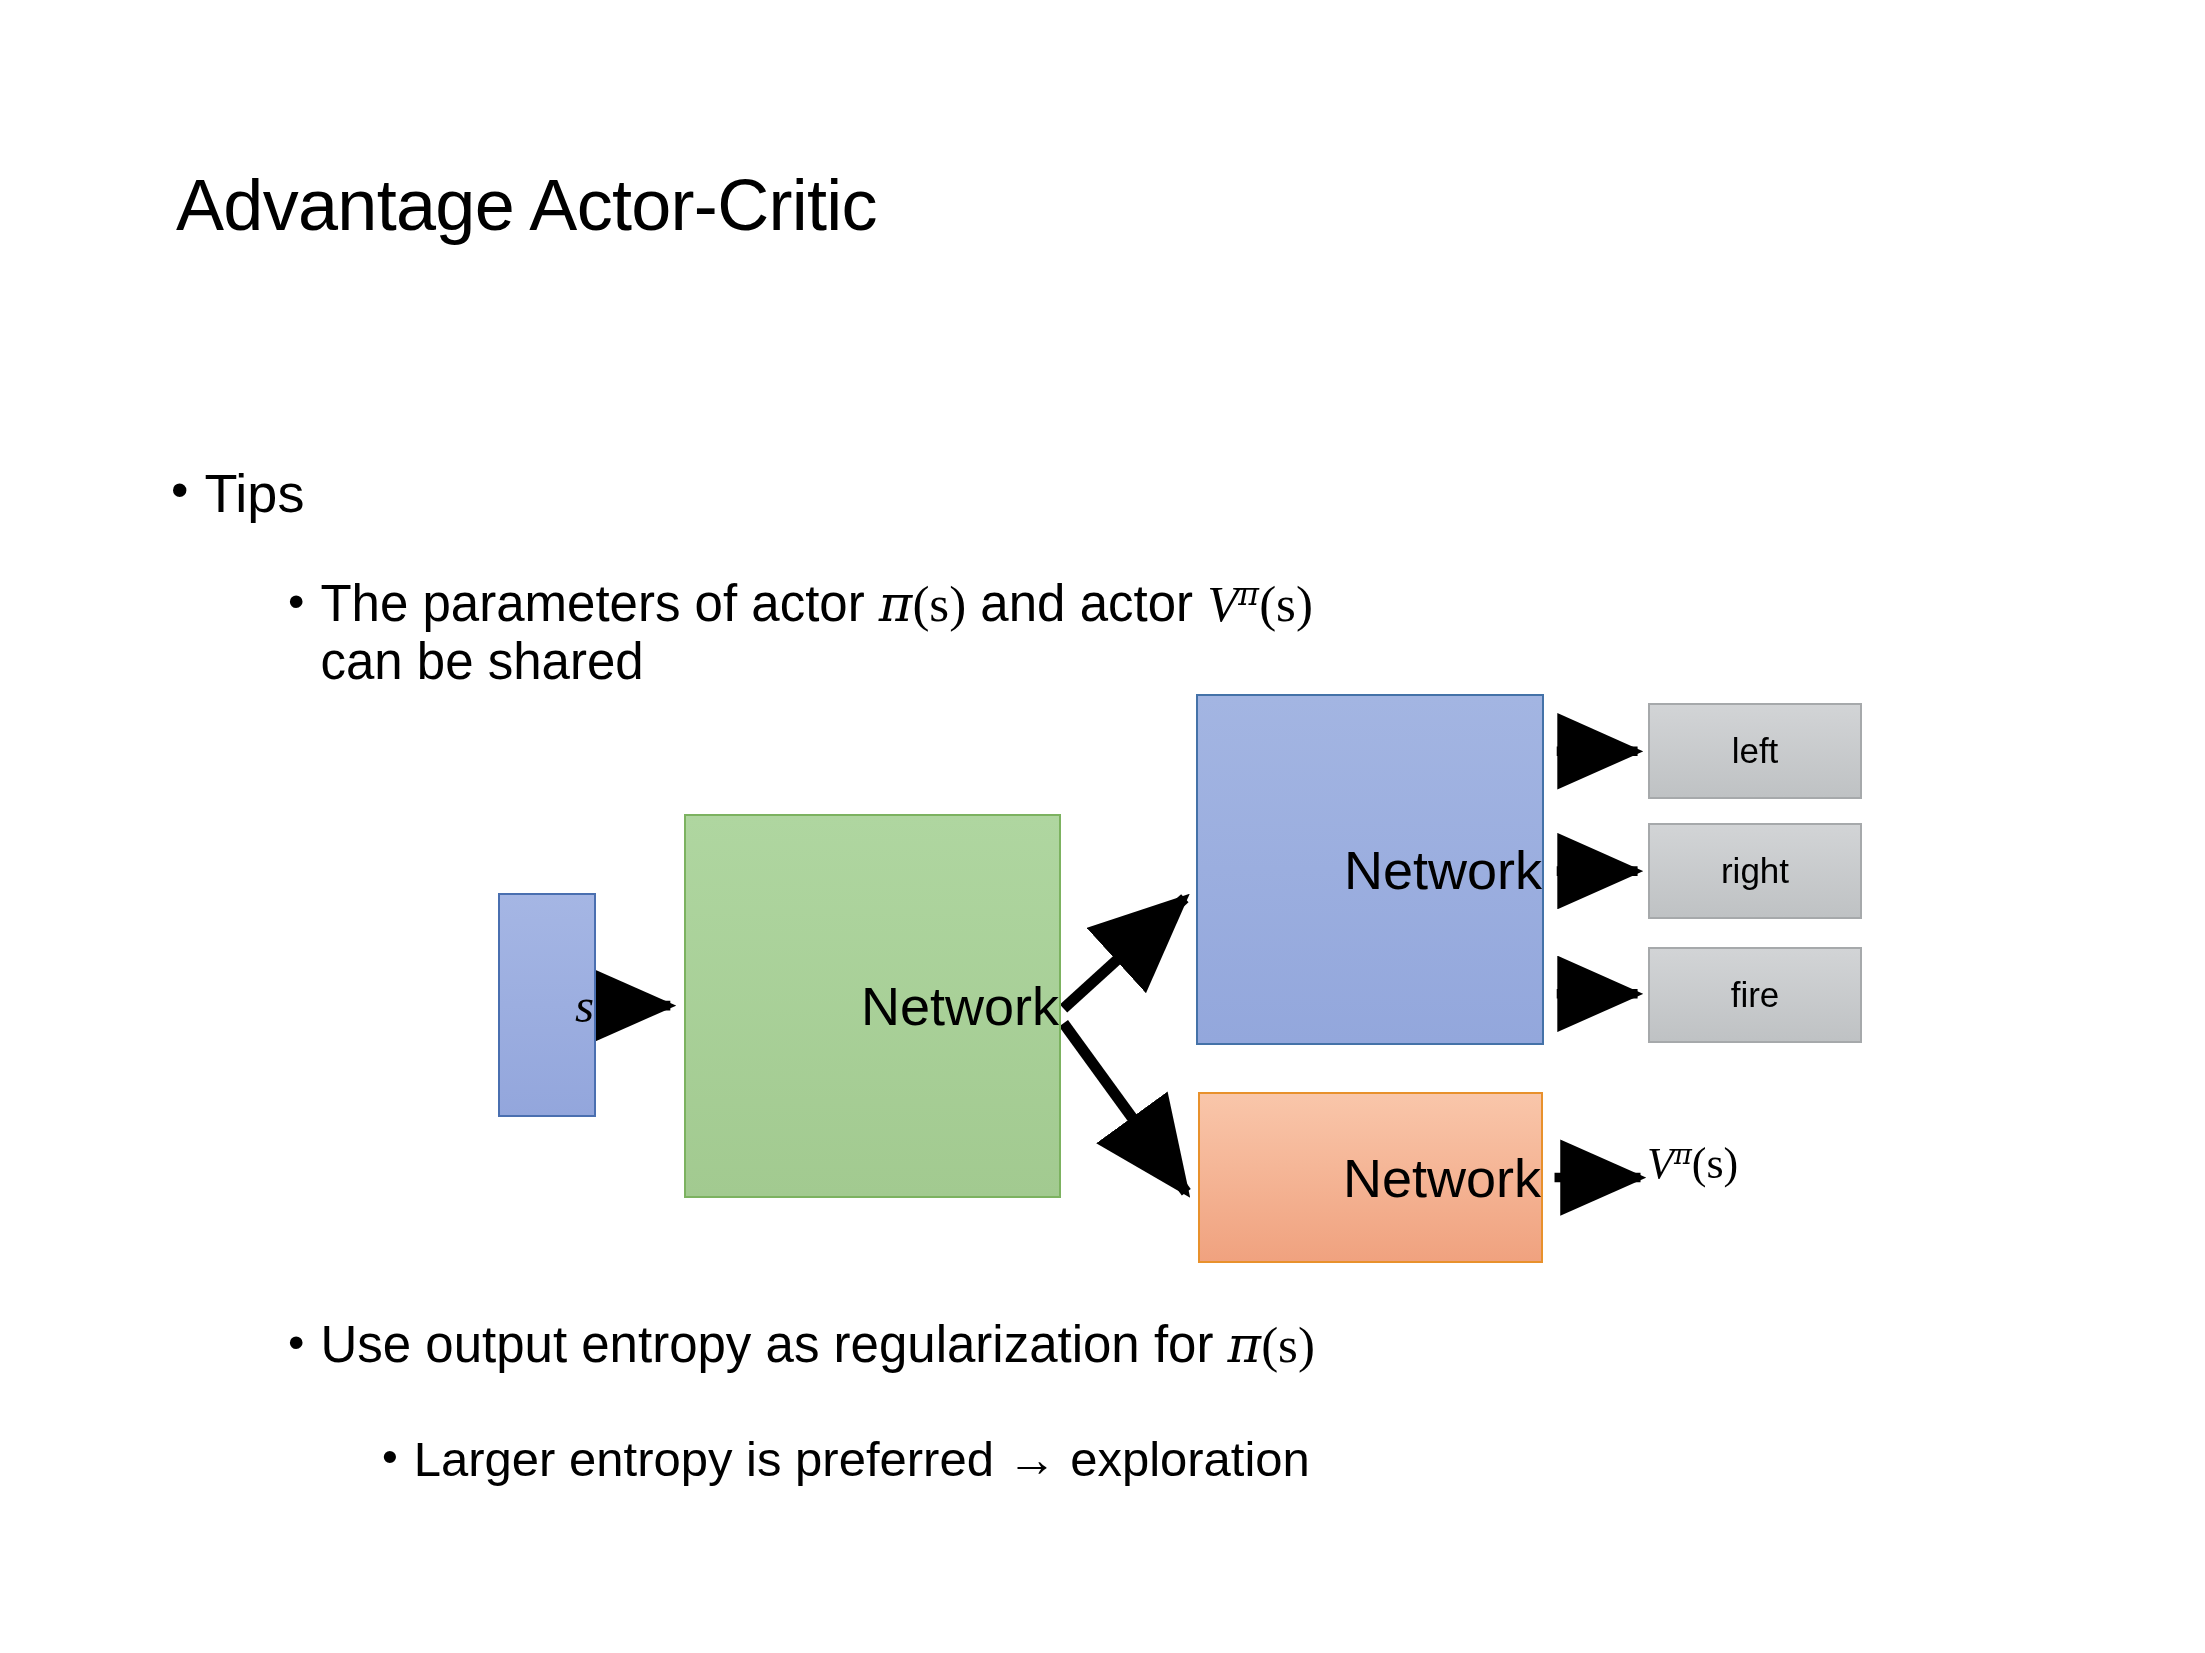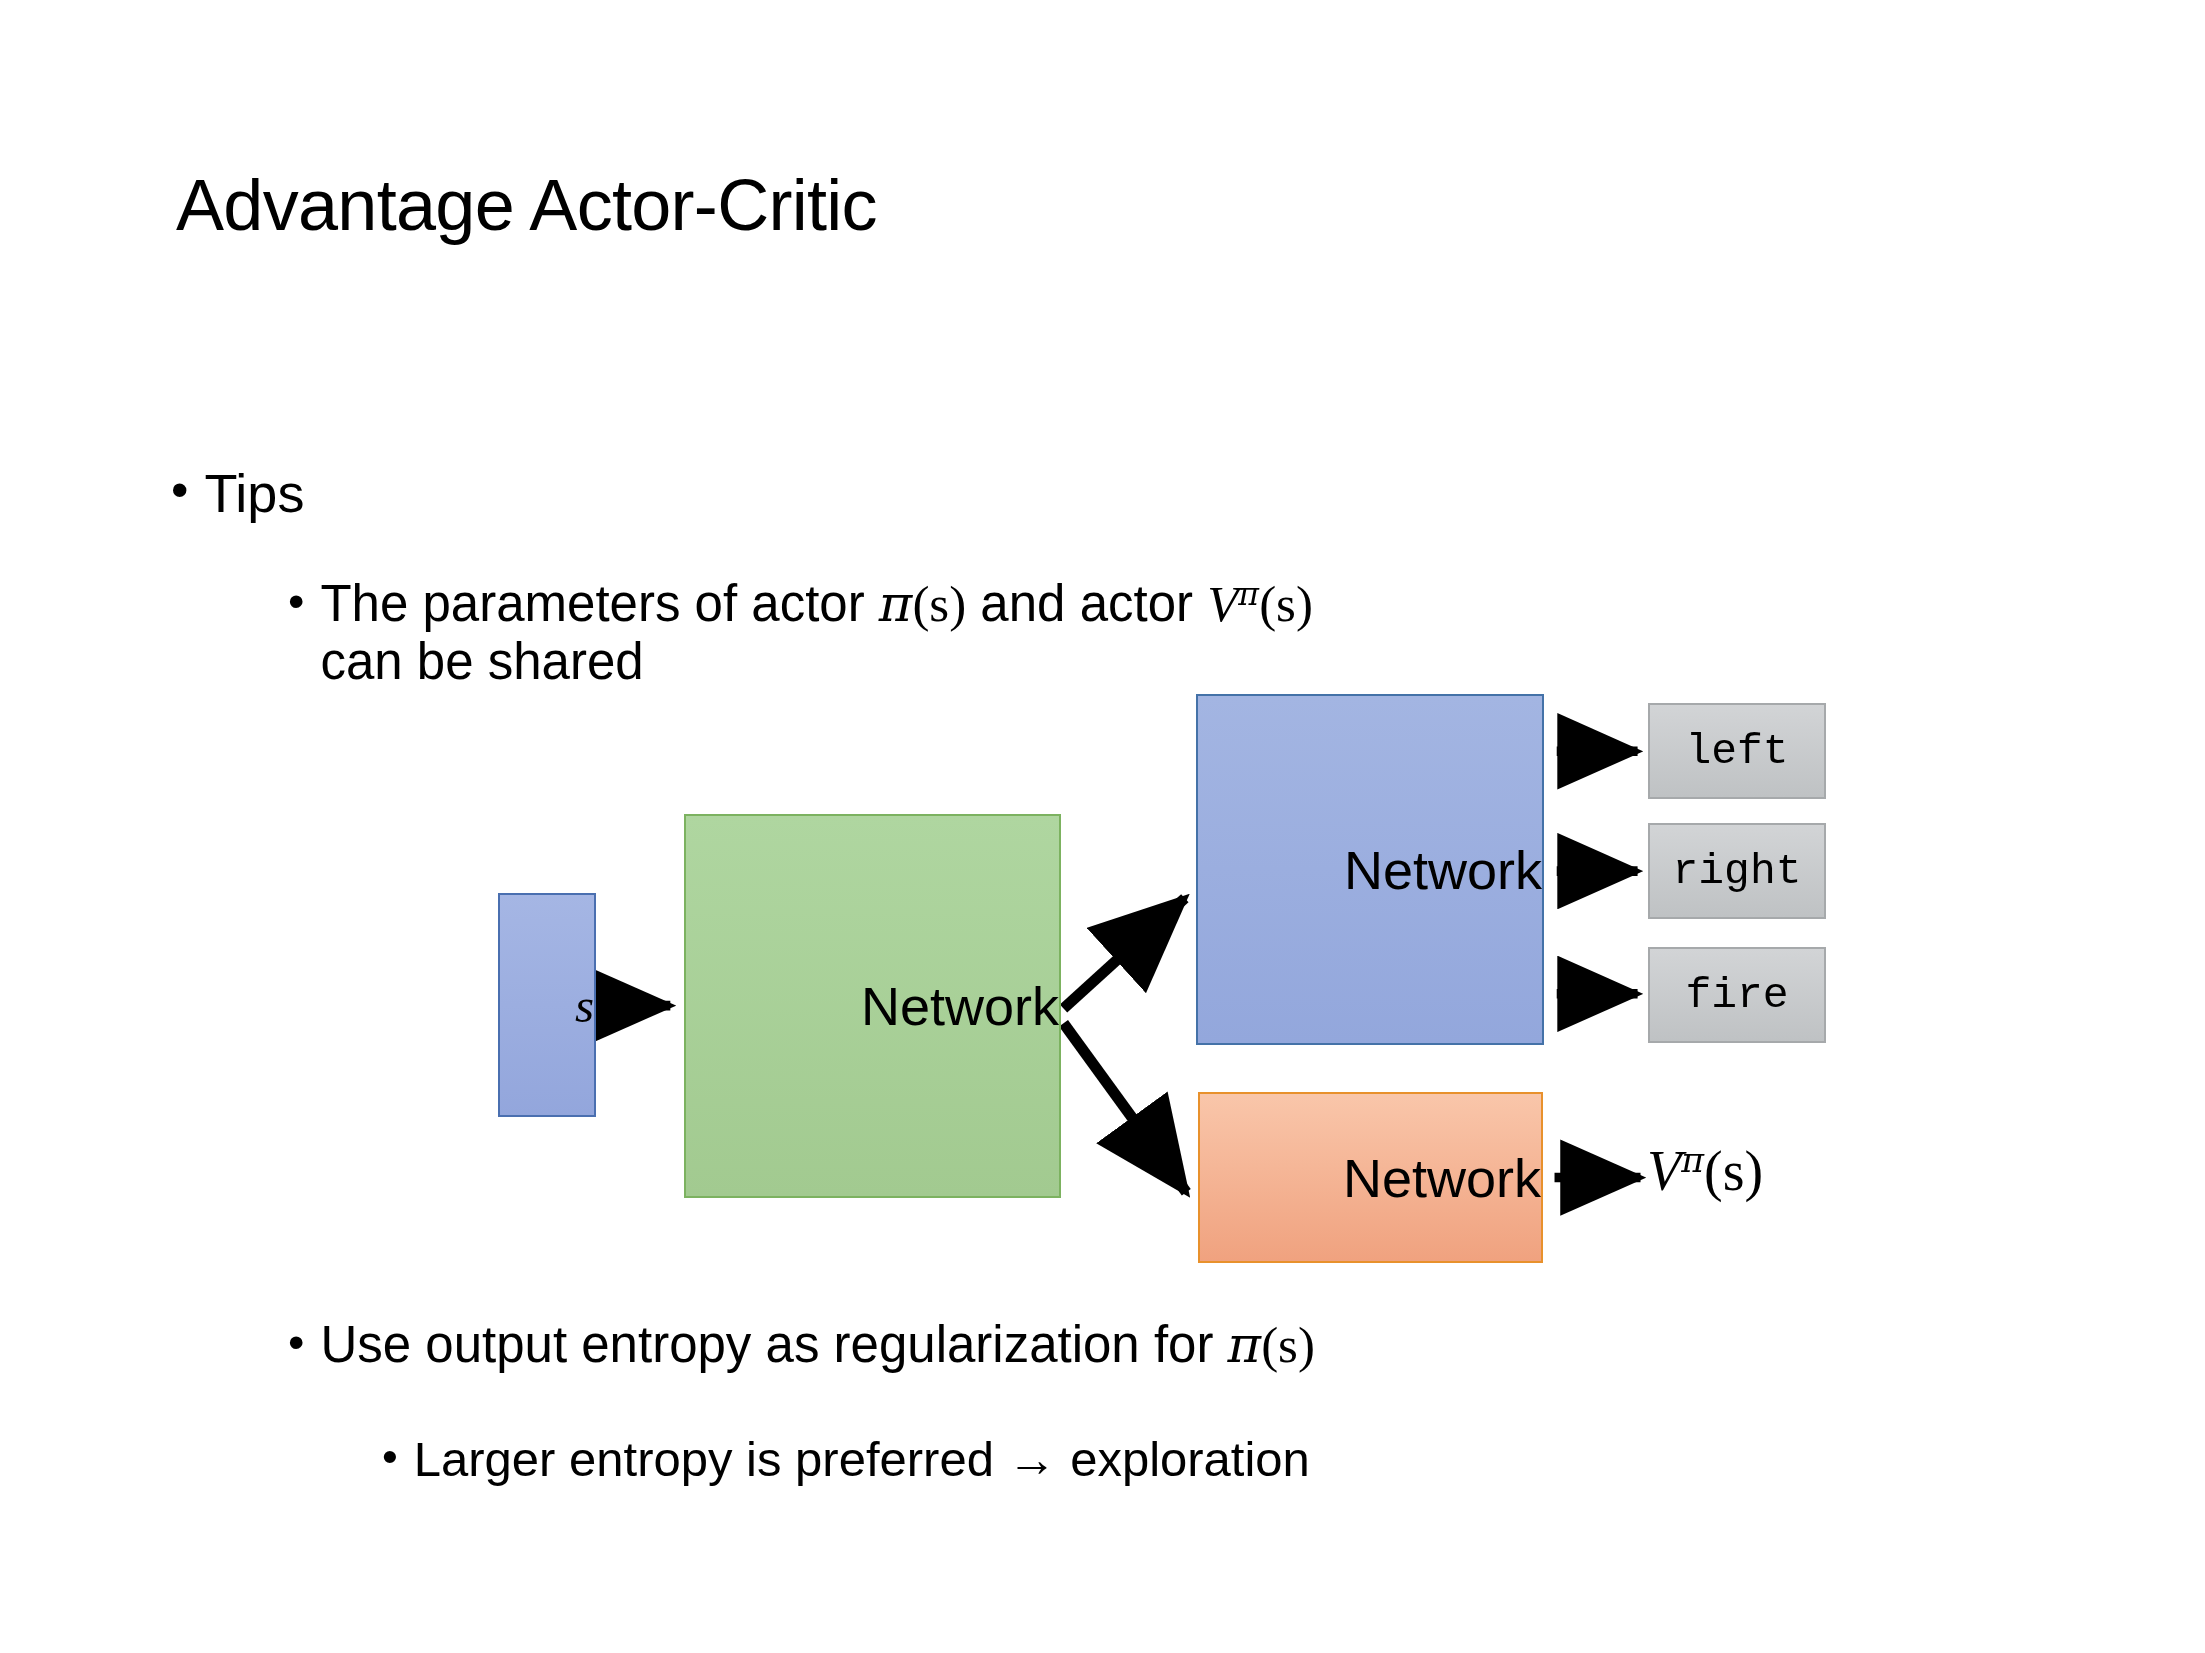--- a/index.html
+++ b/index.html
@@ -149,40 +149,40 @@
     height: 171px;
     background: linear-gradient(to bottom, #F9C6AA 0%, #F0A27F 100%);
     border: 2.2px solid #E8912C;
     font-size: 54px;
   }
 
   .gbox {
     position: absolute;
     box-sizing: border-box;
     left: 1648px;
-    width: 178px;
+    width: 214px;
     height: 96px;
     background: linear-gradient(to bottom, #D2D4D6 0%, #BFC2C4 100%);
     border: 2.2px solid #A6A9AB;
     display: flex;
     align-items: center;
     justify-content: center;
-    font-family: Liberation Mono, monospace;
-    font-size: 43px;
+    font-family: Liberation Sans, sans-serif;
+    font-size: 35px;
     color: #000000;
   }
   #box-out-left  { top: 703px; }
   #box-out-right { top: 823px; text-align: center; }
   #box-out-fire  { top: 947px; text-align: center; }
 
   #vpi-label {
     position: absolute;
     left: 1647px;
     top: 1138px;
-    font-size: 56px;
+    font-size: 44px;
     white-space: nowrap;
   }
 
   svg.arrows {
     position: absolute;
     left: 0;
     top: 0;
     width: 2205px;
     height: 1654px;
   }

